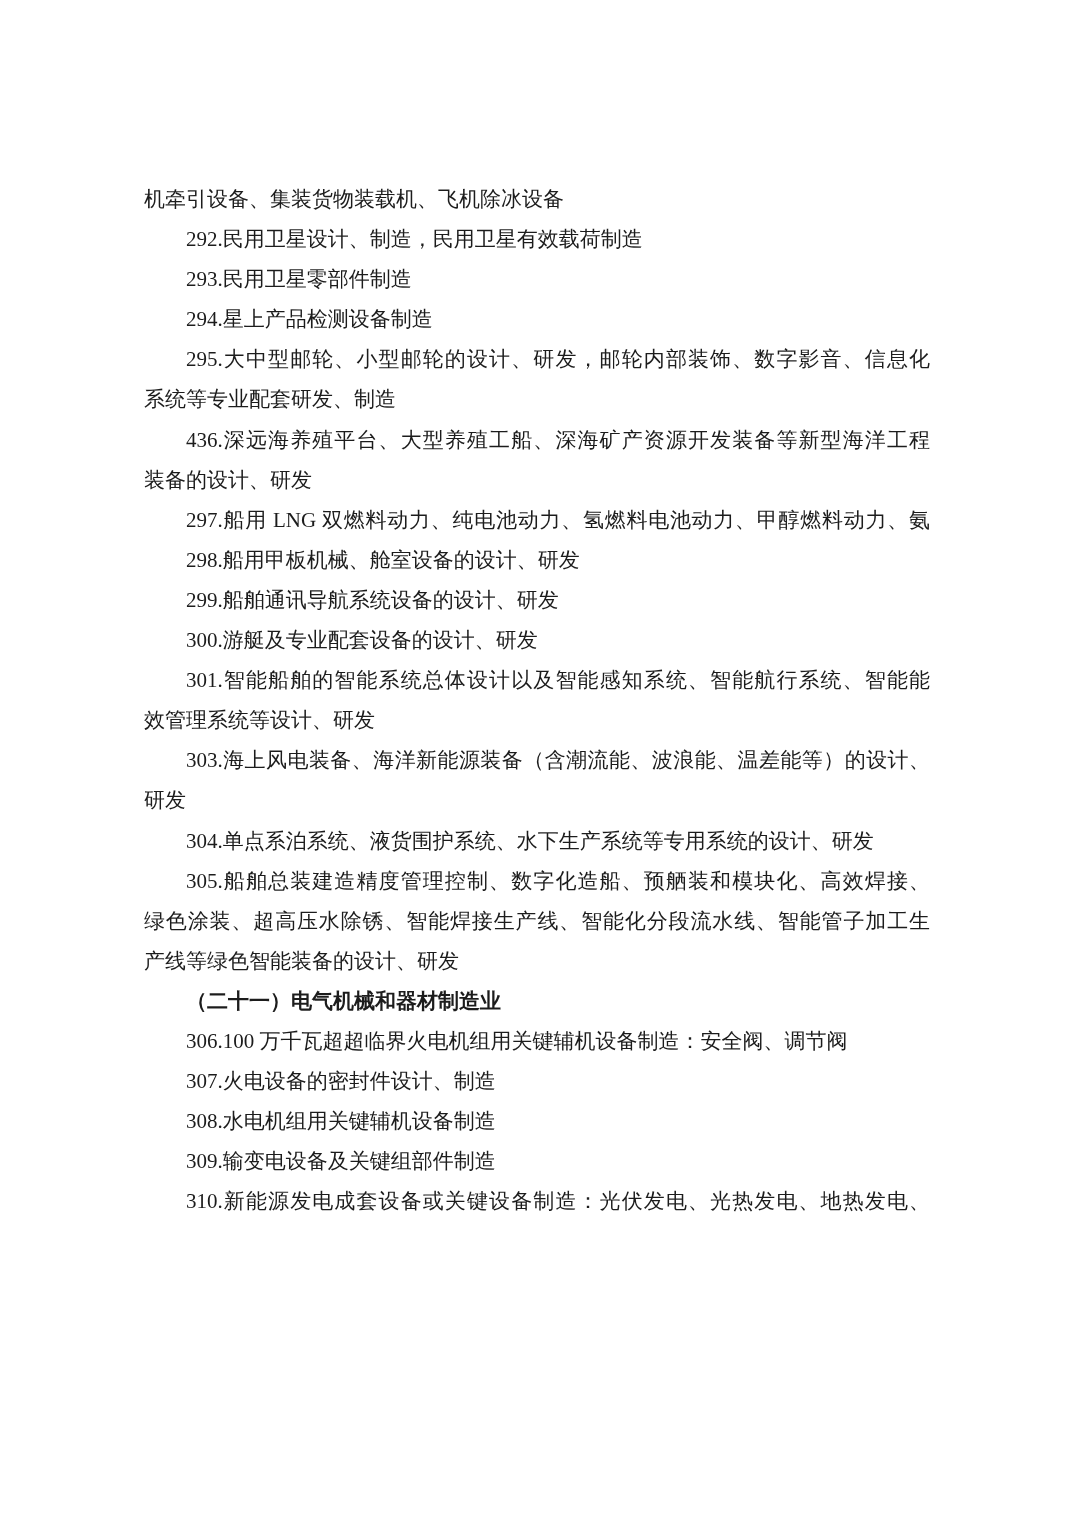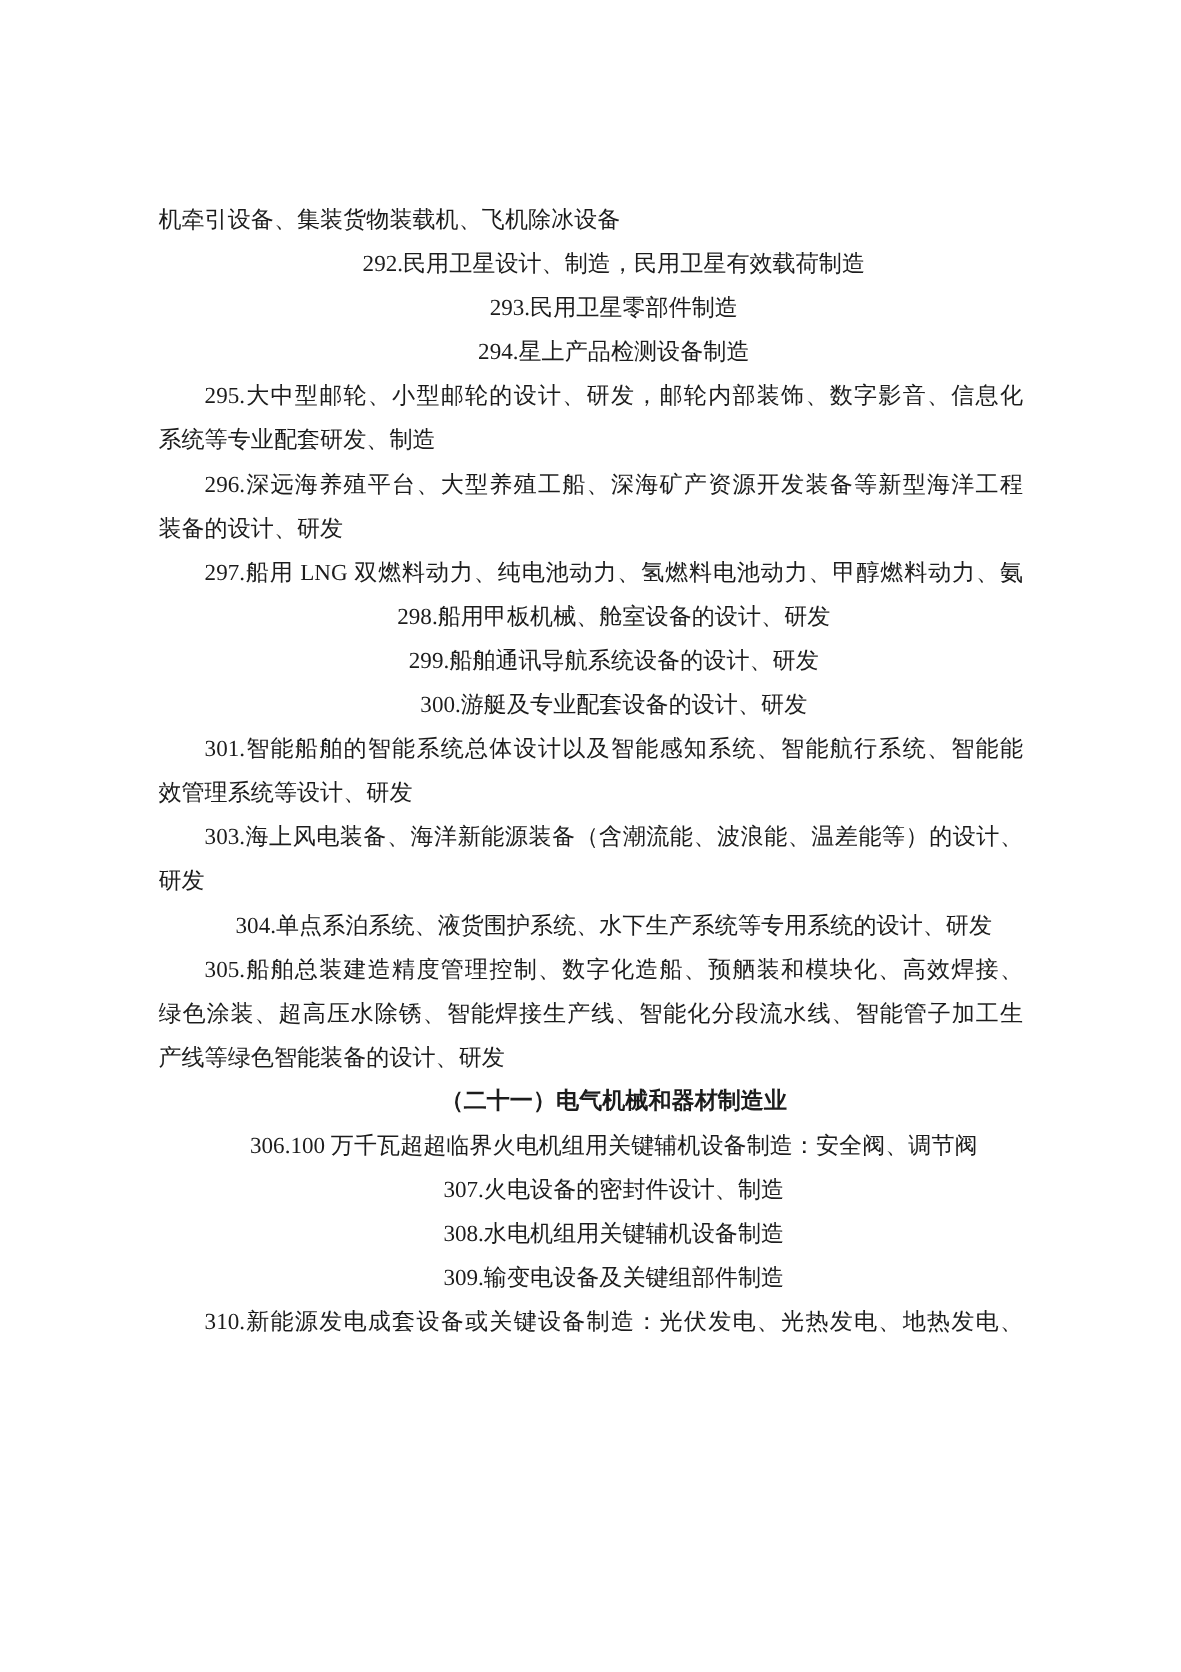--- a/index.html
+++ b/index.html
@@ -20,21 +20,21 @@
     width: 786px;
     font-size: 21px;
     line-height: 40.1px;
   }
   .para { margin: 0; padding: 0; }
   .line {
     text-align: left;
     white-space: normal;
     overflow: hidden;
   }
-  .line.indent { text-indent: 2em; text-align: center; }
+  .line.indent { text-indent: 2em; }
   .line.fill {
     text-align: justify;
     text-align-last: justify;
   }
   .para.heading .line {
     font-family: Liberation Sans, sans-serif;
     font-weight: bold;
   }
   .page-footer {
     position: absolute;
@@ -61,21 +61,21 @@
         <div class="line indent">293.民用卫星零部件制造</div>
       </div>
       <div class="para">
         <div class="line indent">294.星上产品检测设备制造</div>
       </div>
       <div class="para">
         <div class="line indent fill">295.大中型邮轮、小型邮轮的设计、研发，邮轮内部装饰、数字影音、信息化</div>
         <div class="line">系统等专业配套研发、制造</div>
       </div>
       <div class="para">
-        <div class="line indent fill">296.深远海养殖平台、大型养殖工船、深海矿产资源开发装备等新型海洋工程</div>
+        <div class="line indent fill">436.深远海养殖平台、大型养殖工船、深海矿产资源开发装备等新型海洋工程</div>
         <div class="line">装备的设计、研发</div>
       </div>
       <div class="para">
         <div class="line indent fill">297.船用 LNG 双燃料动力、纯电池动力、氢燃料电池动力、甲醇燃料动力、氨</div>
       </div>
       <div class="para">
         <div class="line indent">298.船用甲板机械、舱室设备的设计、研发</div>
       </div>
       <div class="para">
         <div class="line indent">299.船舶通讯导航系统设备的设计、研发</div>

